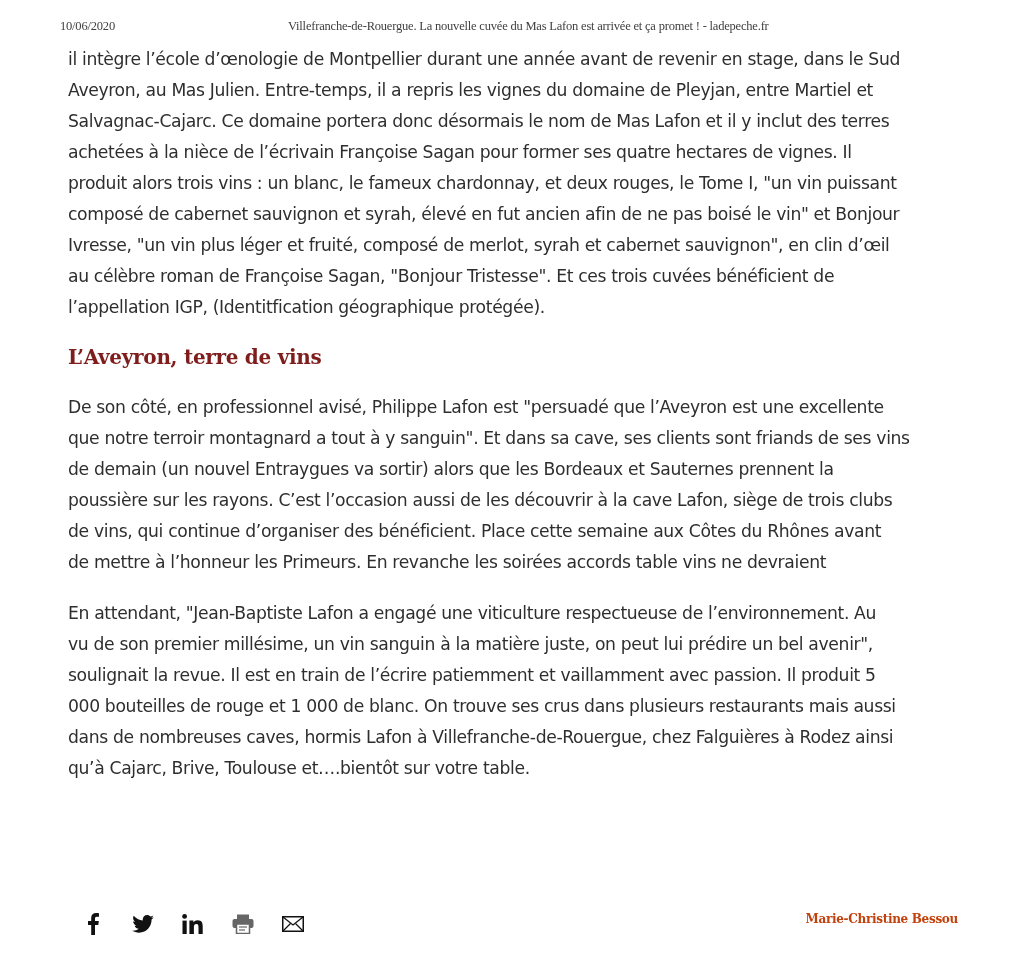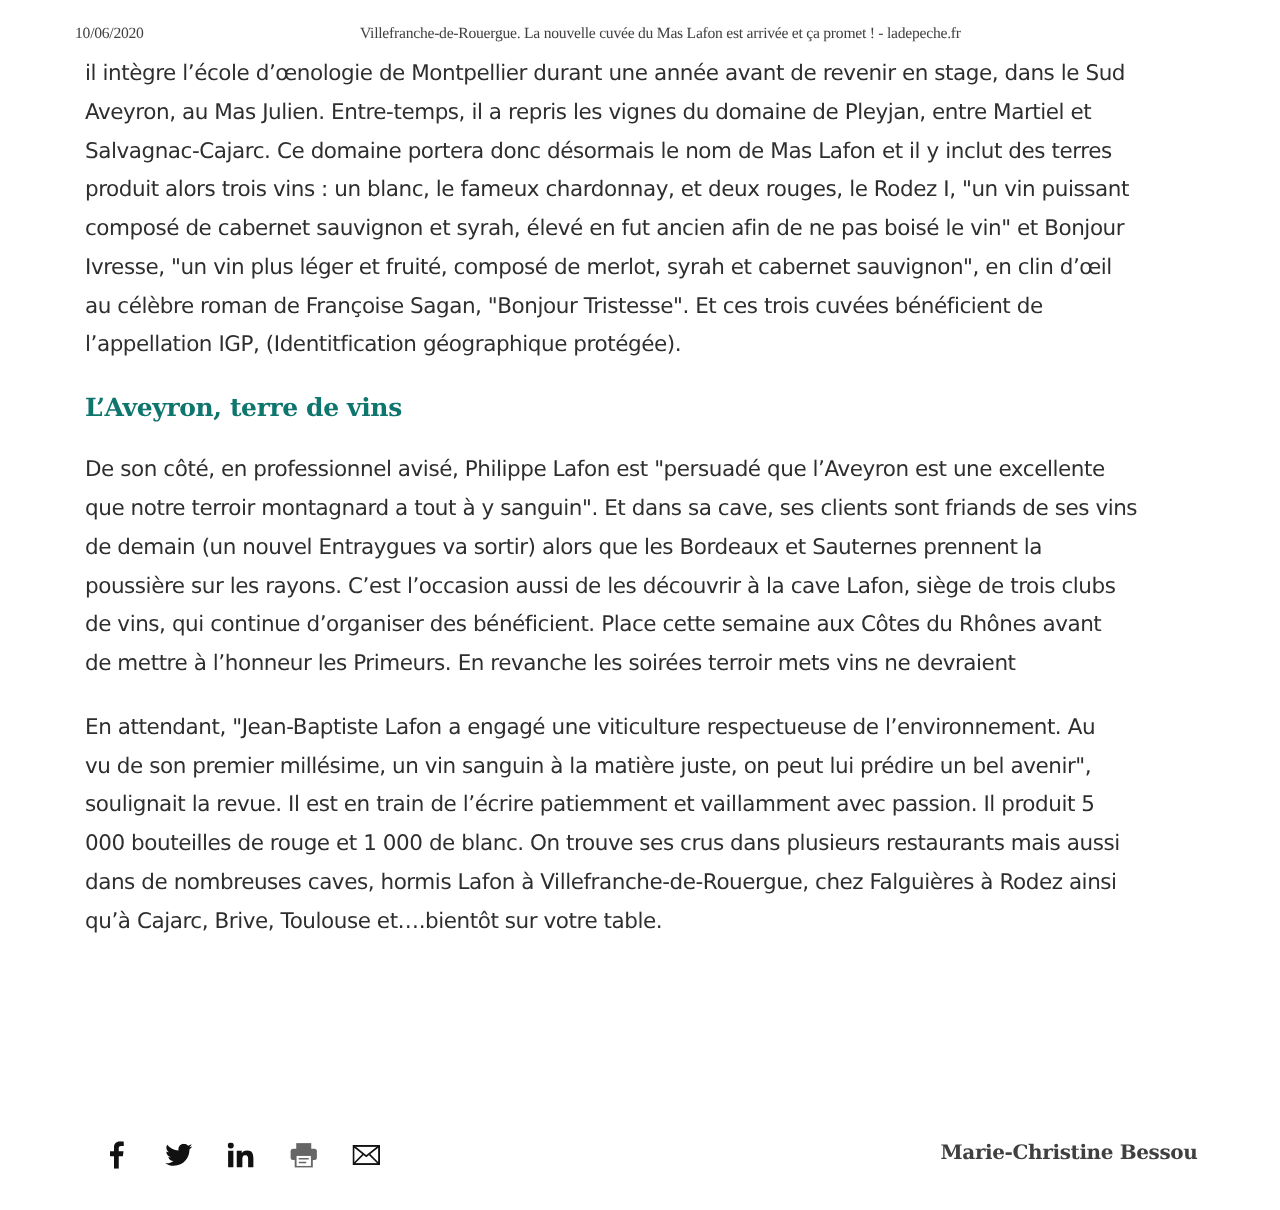--- a/index.html
+++ b/index.html
@@ -54,21 +54,21 @@
     }
     .article .para {
       margin-bottom: 20px;
     }
     .article .line {
       display: block;
     }
     .subheading {
       font-family: "DejaVu Serif", serif;
       font-weight: bold;
-      color: #0f766e;
+      color: #7f1d1d;
       font-size: 20px;
       line-height: 28px;
       margin: 0 0 21px 0;
       letter-spacing: -0.3px;
     }
     .footer {
       position: absolute;
       left: 68px;
       top: 906px;
       width: 890px;
@@ -92,54 +92,55 @@
     }
     .share .icon svg {
       display: block;
     }
     .author {
       position: absolute;
       right: 0;
       top: 6px;
       font-family: "DejaVu Serif", serif;
       font-weight: bold;
-      font-size: 16px;
-      color: #404040;
+      font-size: 12px;
+      color: #c2410c;
       letter-spacing: -0.3px;
     }
   </style>
 </head>
 <body>
 
 <div class="print-header">
   <span class="date">10/06/2020</span>
   <span class="title">Villefranche-de-Rouergue. La nouvelle cuvée du Mas Lafon est arrivée et ça promet ! - ladepeche.fr</span>
 </div>
 
 <div class="article">
   <p class="para">
     <span class="line">il intègre l’école d’œnologie de Montpellier durant une année avant de revenir en stage, dans le Sud</span>
     <span class="line">Aveyron, au Mas Julien. Entre-temps, il a repris les vignes du domaine de Pleyjan, entre Martiel et</span>
     <span class="line">Salvagnac-Cajarc. Ce domaine portera donc désormais le nom de Mas Lafon et il y inclut des terres</span>
-    <span class="line">produit alors trois vins : un blanc, le fameux chardonnay, et deux rouges, le Rodez I, "un vin puissant</span>
+    <span class="line">achetées à la nièce de l’écrivain Françoise Sagan pour former ses quatre hectares de vignes. Il</span>
+    <span class="line">produit alors trois vins : un blanc, le fameux chardonnay, et deux rouges, le Tome I, "un vin puissant</span>
     <span class="line">composé de cabernet sauvignon et syrah, élevé en fut ancien afin de ne pas boisé le vin" et Bonjour</span>
     <span class="line">Ivresse, "un vin plus léger et fruité, composé de merlot, syrah et cabernet sauvignon", en clin d’œil</span>
     <span class="line">au célèbre roman de Françoise Sagan, "Bonjour Tristesse". Et ces trois cuvées bénéficient de</span>
     <span class="line">l’appellation IGP, (Identitfication géographique protégée).</span>
   </p>
 
   <h2 class="subheading">L’Aveyron, terre de vins</h2>
 
   <p class="para">
     <span class="line">De son côté, en professionnel avisé, Philippe Lafon est "persuadé que l’Aveyron est une excellente</span>
     <span class="line">que notre terroir montagnard a tout à y sanguin". Et dans sa cave, ses clients sont friands de ses vins</span>
     <span class="line">de demain (un nouvel Entraygues va sortir) alors que les Bordeaux et Sauternes prennent la</span>
     <span class="line">poussière sur les rayons. C’est l’occasion aussi de les découvrir à la cave Lafon, siège de trois clubs</span>
     <span class="line">de vins, qui continue d’organiser des bénéficient. Place cette semaine aux Côtes du Rhônes avant</span>
-    <span class="line">de mettre à l’honneur les Primeurs. En revanche les soirées terroir mets vins ne devraient</span>
+    <span class="line">de mettre à l’honneur les Primeurs. En revanche les soirées accords table vins ne devraient</span>
   </p>
 
   <p class="para">
     <span class="line">En attendant, "Jean-Baptiste Lafon a engagé une viticulture respectueuse de l’environnement. Au</span>
     <span class="line">vu de son premier millésime, un vin sanguin à la matière juste, on peut lui prédire un bel avenir",</span>
     <span class="line">soulignait la revue. Il est en train de l’écrire patiemment et vaillamment avec passion. Il produit 5</span>
     <span class="line">000 bouteilles de rouge et 1 000 de blanc. On trouve ses crus dans plusieurs restaurants mais aussi</span>
     <span class="line">dans de nombreuses caves, hormis Lafon à Villefranche-de-Rouergue, chez Falguières à Rodez ainsi</span>
     <span class="line">qu’à Cajarc, Brive, Toulouse et….bientôt sur votre table.</span>
   </p>

